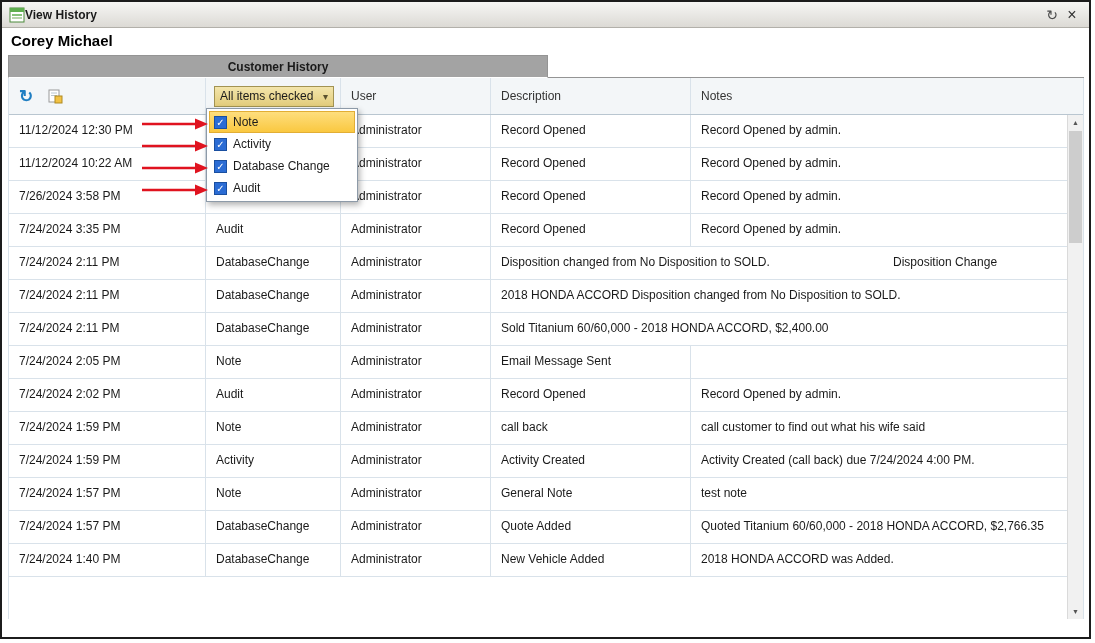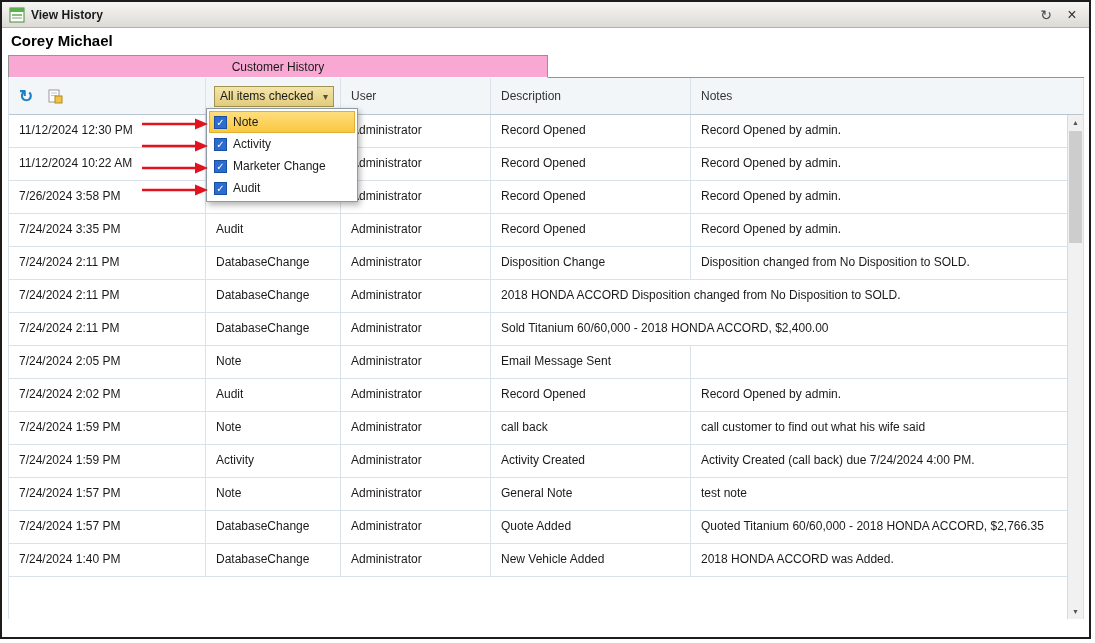--- a/index.html
+++ b/index.html
@@ -1,35 +1,35 @@
 <!DOCTYPE html>
 <html><head>
 <meta charset="utf-8">
 <style>
   * { margin:0; padding:0; box-sizing:border-box; }
   body { margin:0; font-family:"Liberation Sans", sans-serif; background:#fff; }
 
   .window { width:1091px; height:639px; border:2px solid #1c1c1c; position:relative; background:#fff; overflow:hidden; }
 
   
-  .titlebar { height:26px; background:linear-gradient(#f6f6f4,#dcdad5); border-bottom:1px solid #b2b0aa; display:flex; align-items:center; gap:6px; padding:8px 7px; }
+  .titlebar { height:26px; background:linear-gradient(#f6f6f4,#dcdad5); border-bottom:1px solid #b2b0aa; display:flex; align-items:center; padding:8px 7px; }
   .titlebar-title { font-size:12px; font-weight:bold; color:#1a1a1a; }
   .tb-spacer { flex:1; }
   .tb-icon { width:20px; text-align:center; color:#4a4a4a; font-size:14px; cursor:pointer; }
   .tb-icon.close { font-size:16px; color:#333; }
 
   
   .customer { font-size:15px; font-weight:bold; color:#000; padding:4px 9px 3px; height:27px; }
 
   .content { margin:0 5px 0 6px; }
 
   
   .tabs { display:flex; height:23px; border-bottom:1px solid #949494; }
   .tab { display:flex; align-items:center; justify-content:center; font-size:12px; color:#1a1a1a; cursor:pointer; }
-  .tab.active { width:540px; background:#f9a8d4; border:1px solid #949494; border-bottom:1px solid #fff; margin-bottom:-1px; z-index:2; }
+  .tab.active { width:540px; background:#a3a3a3; border:1px solid #949494; border-bottom:1px solid #fff; margin-bottom:-1px; z-index:2;font-weight:bold; }
   .tab.inactive { flex:1; background:linear-gradient(#f3f3f3,#d6d6d6); border:1px solid #a2a2a2; border-left:none; }
 
   
   .table { position:relative; border-left:1px solid #d9e2ea; border-right:1px solid #d9e2ea; }
   .thead { display:flex; height:37px; background:#f3f6f8; border-bottom:1px solid #b9c6d0; }
   .th { display:flex; align-items:center; padding:0 10px; border-right:1px solid #d9e2ea; font-size:12px; color:#333; }
   .th.c-notes, .cell.c-notes { border-right:none; }
 
   .c-date  { width:197px; }
   .c-type  { width:135px; }
@@ -146,22 +146,22 @@
     <div class="cell c-date">7/24/2024 3:35 PM</div>
     <div class="cell c-type">Audit</div>
     <div class="cell c-user">Administrator</div>
     <div class="cell c-desc">Record Opened</div>
     <div class="cell c-notes">Record Opened by admin.</div>
   </div>
           <div class="row">
     <div class="cell c-date">7/24/2024 2:11 PM</div>
     <div class="cell c-type">DatabaseChange</div>
     <div class="cell c-user">Administrator</div>
+    <div class="cell c-notes">Disposition changed from No Disposition to SOLD.</div>
     <div class="cell c-desc">Disposition Change</div>
-    <div class="cell c-notes">Disposition changed from No Disposition to SOLD.</div>
   </div>
           <div class="row">
     <div class="cell c-date">7/24/2024 2:11 PM</div>
     <div class="cell c-type">DatabaseChange</div>
     <div class="cell c-user">Administrator</div>
     <div class="cell c-notes">2018 HONDA ACCORD Disposition changed from No Disposition to SOLD.</div>
   </div>
           <div class="row">
     <div class="cell c-date">7/24/2024 2:11 PM</div>
     <div class="cell c-type">DatabaseChange</div>
@@ -228,21 +228,21 @@
       <div class="dd-item highlight">
     <span class="cb">✓</span>
     <span>Note</span>
   </div>
           <div class="dd-item">
     <span class="cb">✓</span>
     <span>Activity</span>
   </div>
           <div class="dd-item">
     <span class="cb">✓</span>
-    <span>Marketer Change</span>
+    <span>Database Change</span>
   </div>
           <div class="dd-item">
     <span class="cb">✓</span>
     <span>Audit</span>
   </div>
         </div>
     </div>
   </div>
 <svg width="68" height="12" class="arrow-svg" style="left: 139px; top: 116px;">
       <line x1="1" y1="6" x2="54" y2="6" stroke="#e0131f" stroke-width="2.4"></line>

